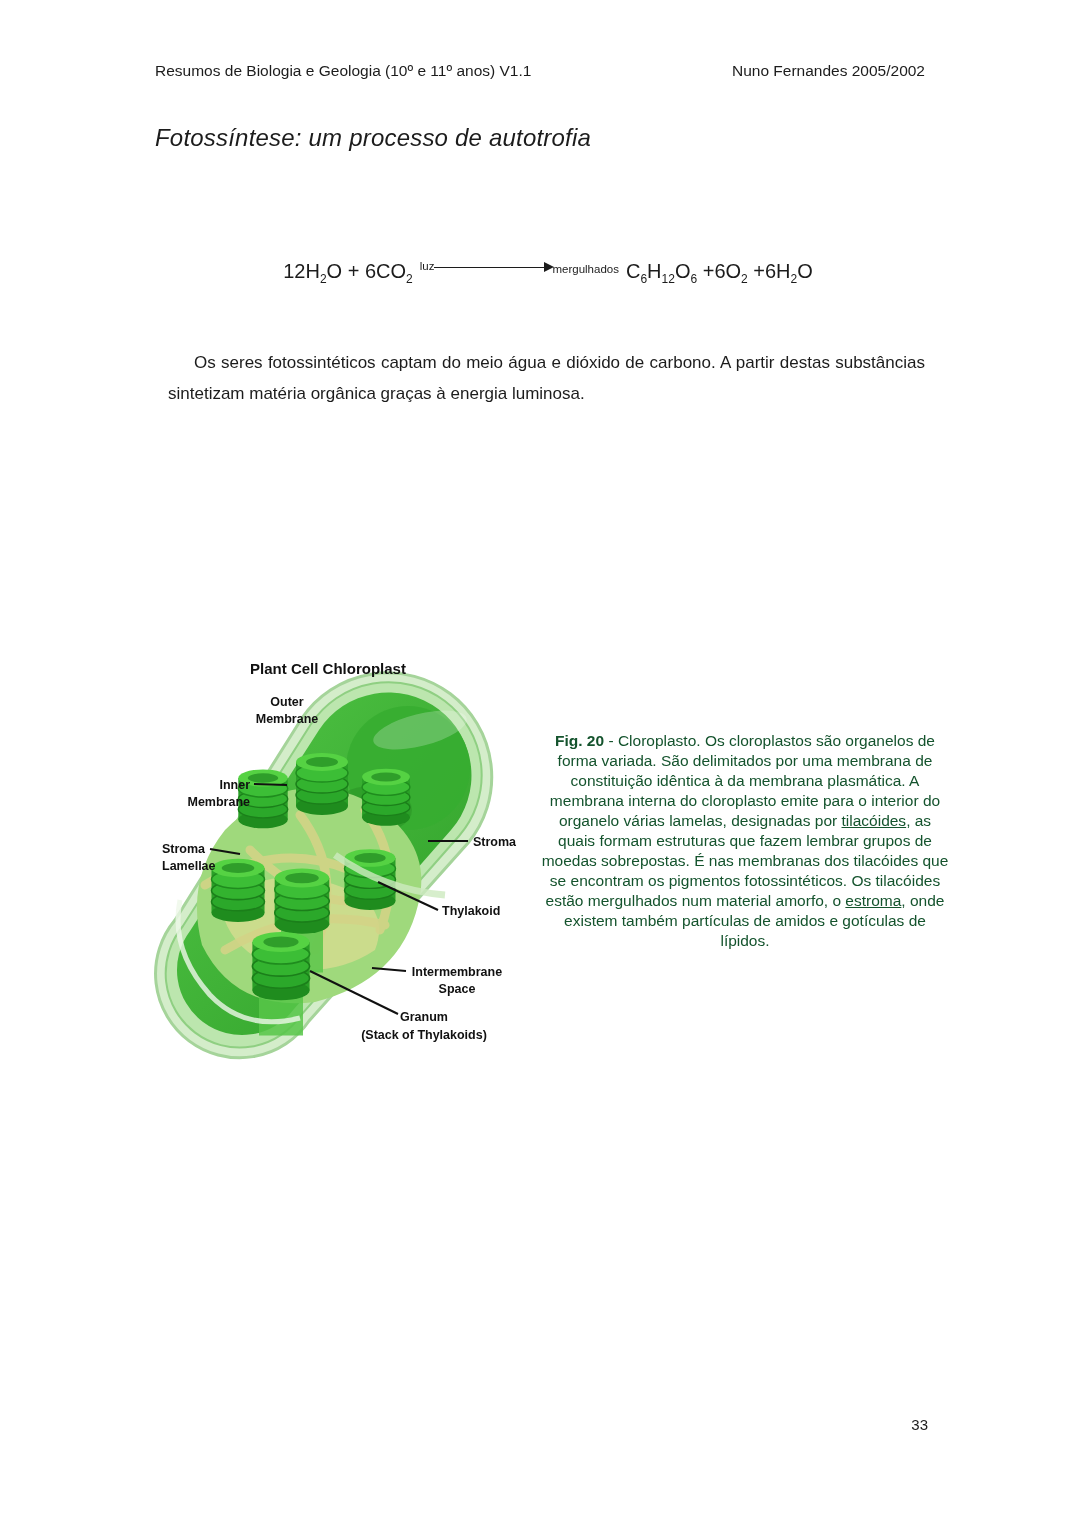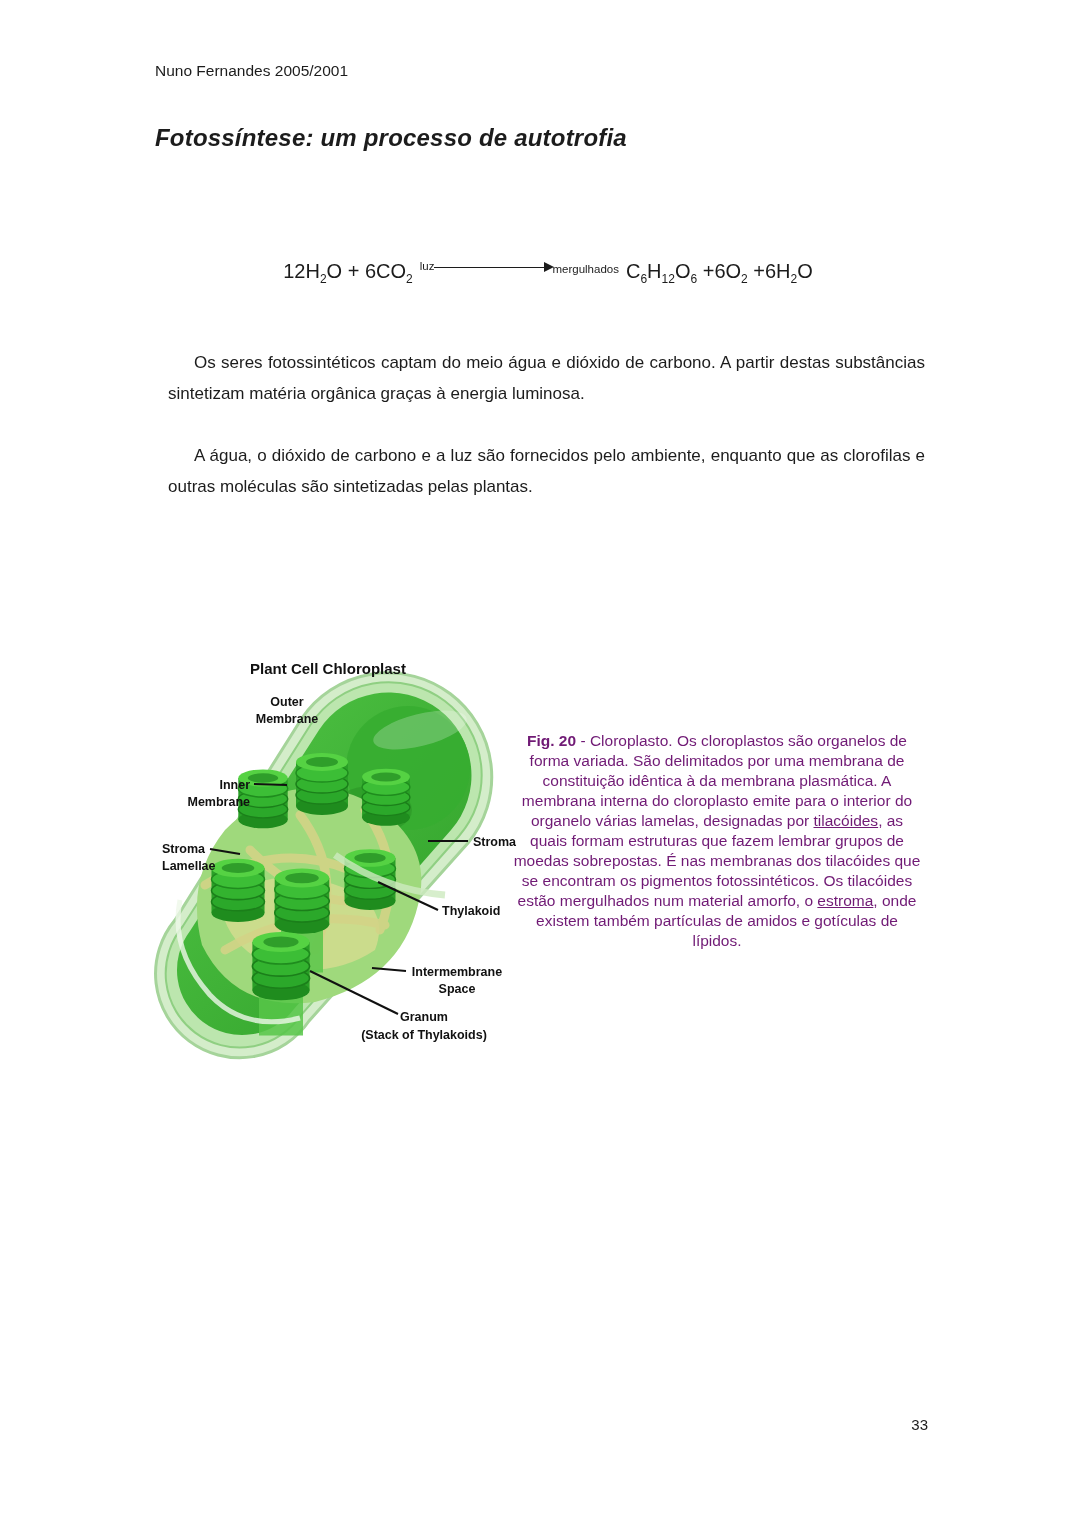--- a/index.html
+++ b/index.html
@@ -11,21 +11,21 @@
   .page{position:absolute;inset:0;background:#ffffff;}
 
   .header{
     position:absolute;top:62px;left:155px;right:155px;
     display:flex;justify-content:space-between;
     font-size:15.5px;line-height:1.2;
   }
 
   .doc-title{
     position:absolute;top:124px;left:155px;margin:0;
-    font-size:24px;font-weight:bold;font-style:italic;
+    font-size:24px;font-weight:normal;font-style:italic;
     letter-spacing:0.2px;
   }
 
   .equation{
     position:absolute;top:228px;left:8px;width:100%;
     display:flex;justify-content:center;align-items:flex-start;
     font-size:20px;
     margin-top:32px;
   }
   .eq-side sub{font-size:12px;line-height:0;}
@@ -54,55 +54,55 @@
     font-size:17px;line-height:31px;
     text-align:justify;text-indent:26px;
   }
 
   .figure{position:absolute;left:150px;top:650px;}
   .fig-title{font:bold 15px "Liberation Sans",sans-serif;fill:#111111;}
   .fig-label{font:bold 12.5px "Liberation Sans",sans-serif;fill:#111111;}
   .leader{stroke:#111111;stroke-width:2;fill:none;}
 
   .caption{
-    position:absolute;top:731px;left:512px;width:410px;
-    font-size:15.5px;line-height:20px;text-align:center;color:#701a75;
+    position:absolute;top:731px;left:540px;width:410px;
+    font-size:15.5px;line-height:20px;text-align:center;color:#14532d;
   }
   .caption .seg-bold{font-weight:bold;}
   .caption .seg-underline{text-decoration:underline;}
 
   .page-number{
     position:absolute;top:1416px;right:152px;
     font-size:15px;
   }
 </style>
 </head>
 <body>
 
 <div class="page">
 
   <div class="header">
-    <span>Nuno Fernandes 2005/2001</span>
+    <span>Resumos de Biologia e Geologia (10º e 11º anos) V1.1</span>
+    <span>Nuno Fernandes 2005/2002</span>
   </div>
 
   <h1 class="doc-title">Fotossíntese: um processo de autotrofia</h1>
 
   <div class="equation">
     <span class="eq-side"><span>12H</span><sub>2</sub><span>O + 6CO</span><sub>2</sub></span>
     <span class="eq-arrow">
       <span class="eq-arrow-top">luz</span>
       <span class="eq-arrow-line"></span>
       <span class="eq-arrow-bottom">mergulhados</span>
     </span>
     <span class="eq-side"><span>C</span><sub>6</sub><span>H</span><sub>12</sub><span>O</span><sub>6</sub><span> +6O</span><sub>2</sub><span> +6H</span><sub>2</sub><span>O</span></span>
   </div>
 
   <div class="body-text">
     <p>Os seres fotossintéticos captam do meio água e dióxido de carbono. A partir destas substâncias sintetizam matéria orgânica graças à energia luminosa.</p>
-    <p>A água, o dióxido de carbono e a luz são fornecidos pelo ambiente, enquanto que as clorofilas e outras moléculas são sintetizadas pelas plantas.</p>
   </div>
 
   <svg class="figure" width="385" height="412" viewBox="0 0 385 412">
     <defs>
       <linearGradient id="gBody" x1="0" y1="0" x2="1" y2="1">
         <stop offset="0" stop-color="#52c646"></stop>
         <stop offset="1" stop-color="#2e9e28"></stop>
       </linearGradient>
       <g id="gr">
         <rect x="-26" y="0" width="52" height="44" fill="#2aa027"></rect>

